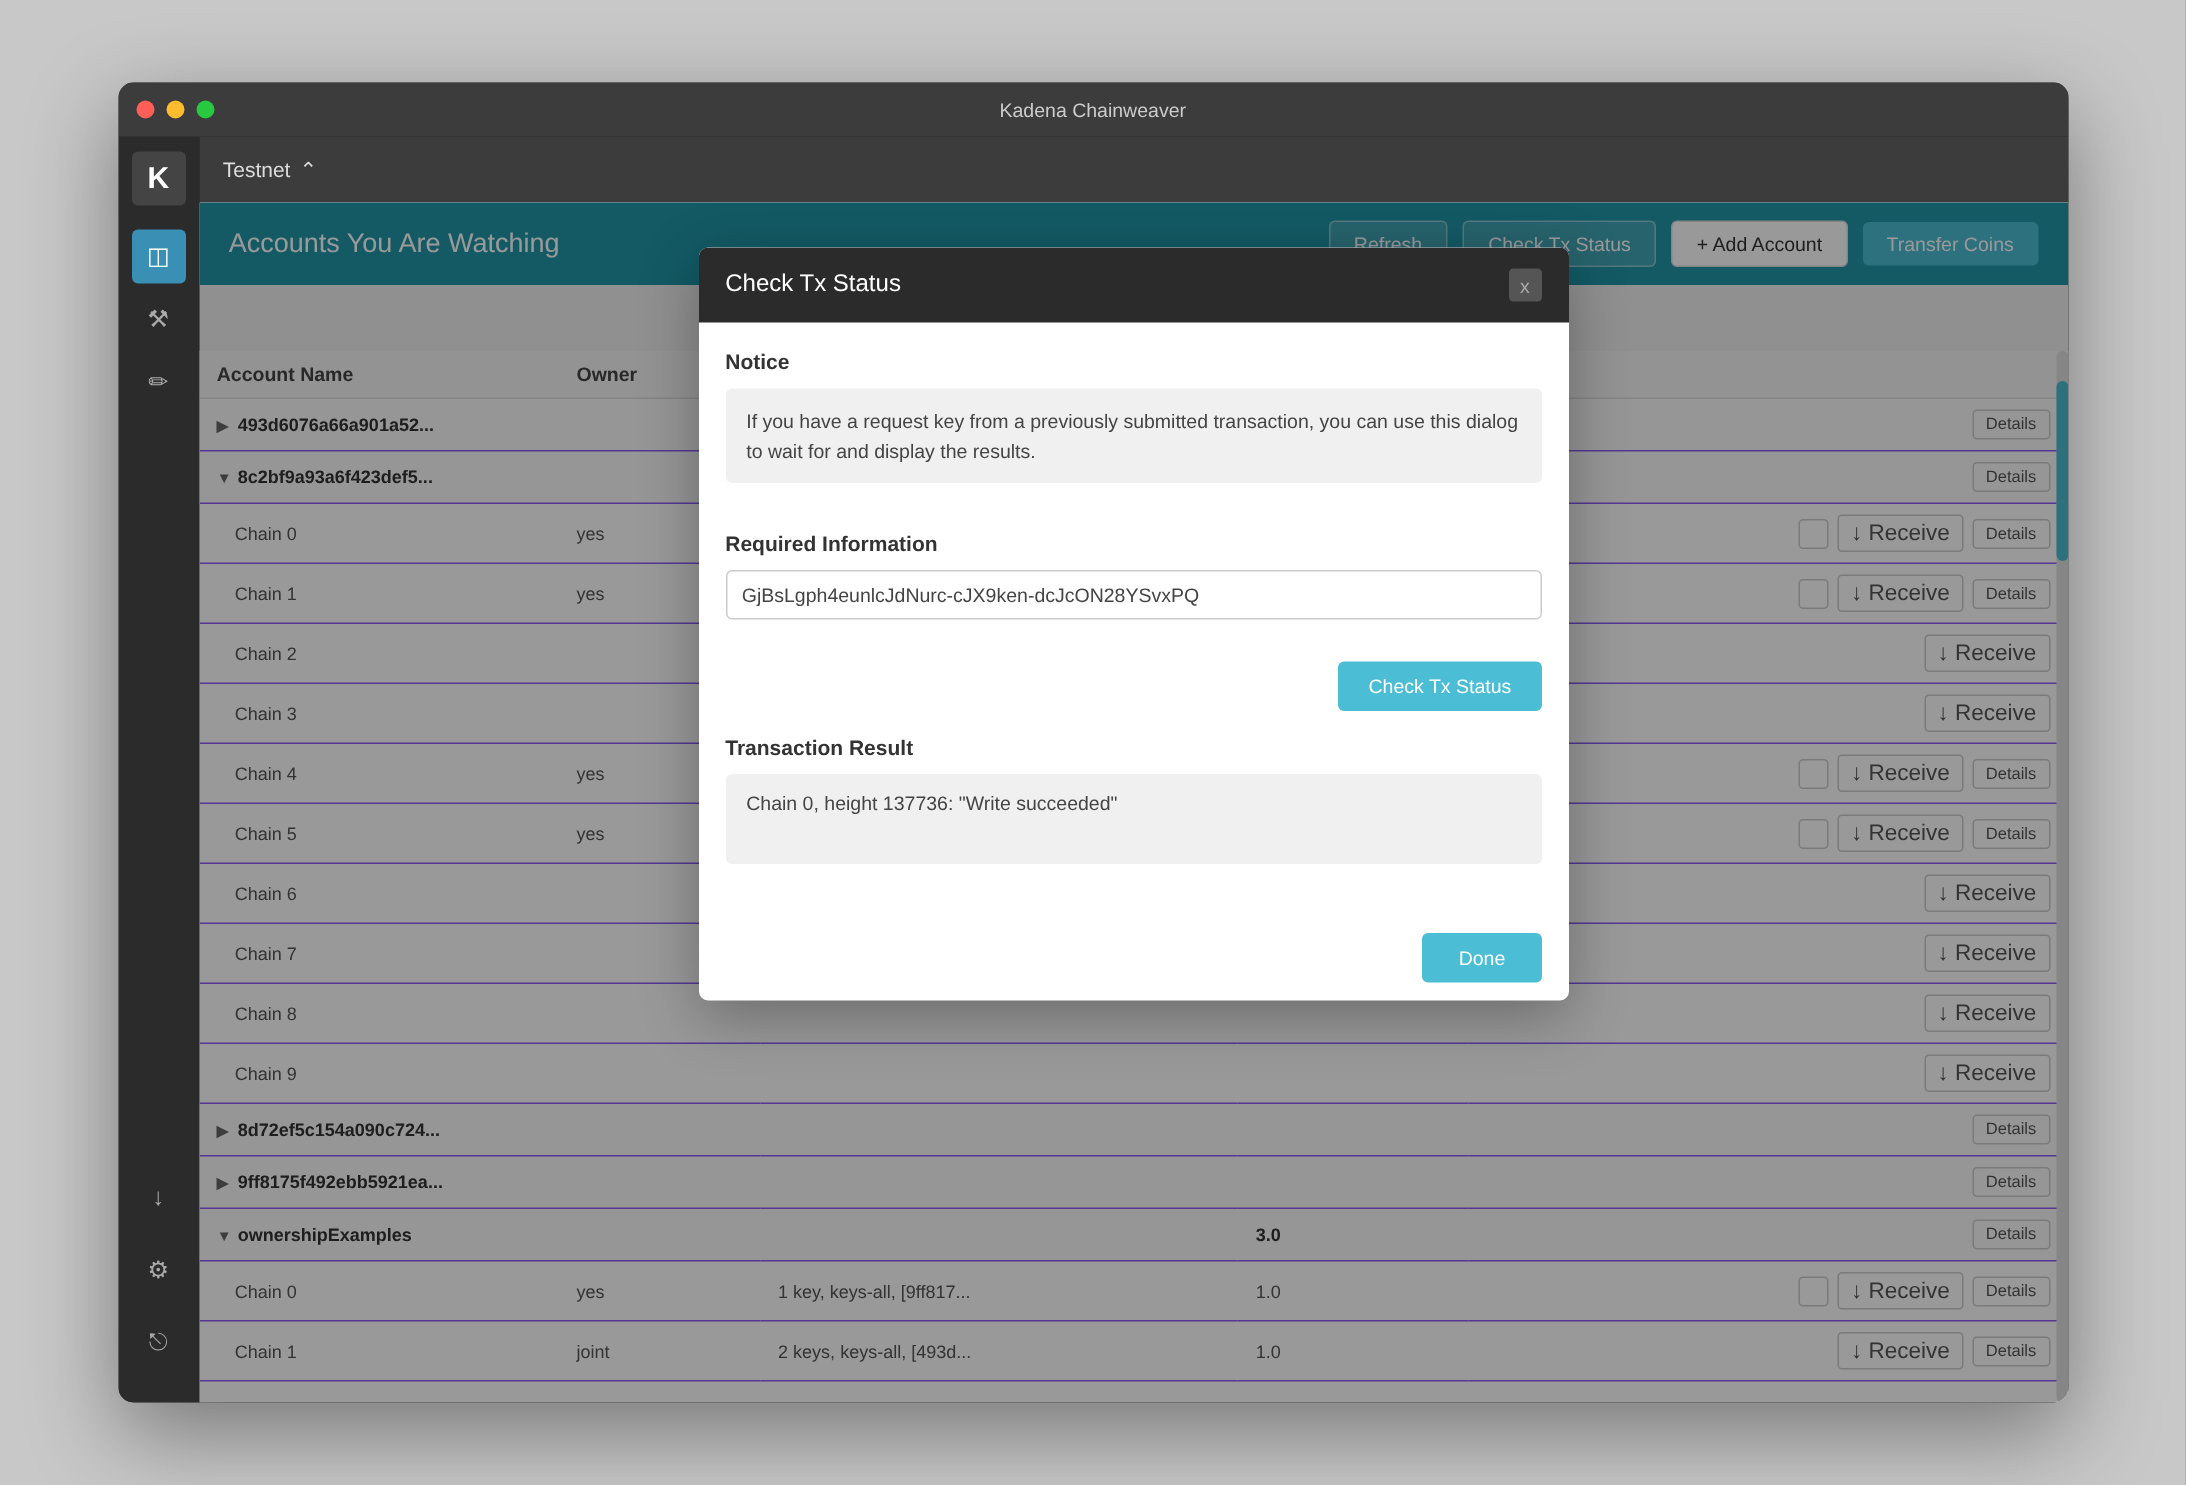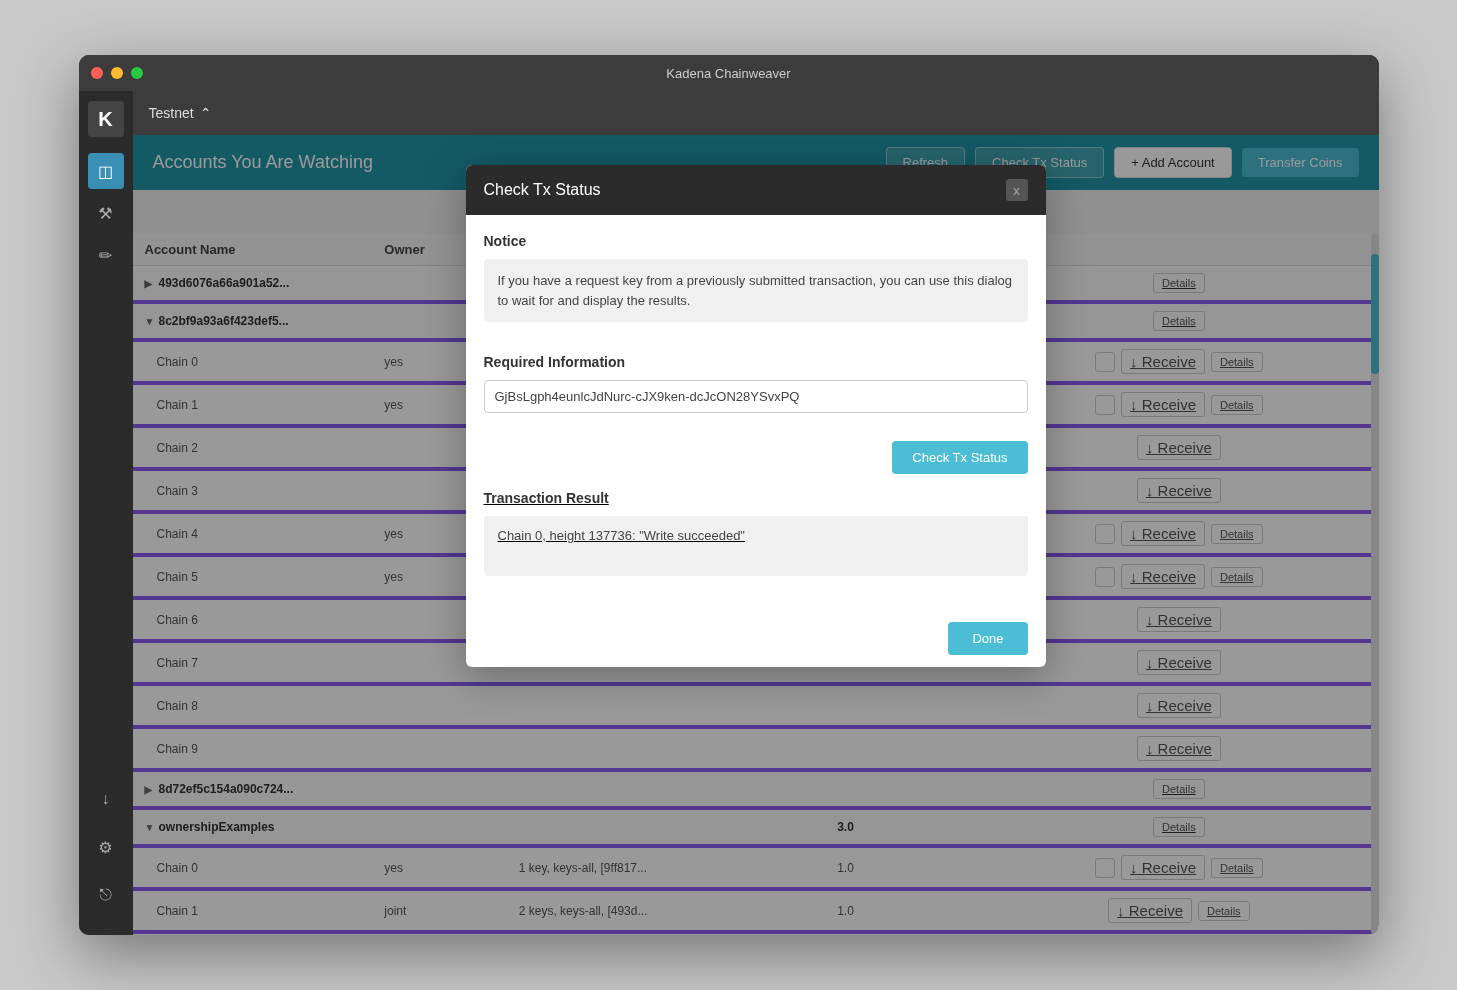--- a/index.html
+++ b/index.html
@@ -184,21 +184,21 @@
     }
     thead th {
       background: #f5f5f5;
       border-bottom: 1px solid #ddd;
       padding: 8px 12px;
       text-align: left;
       font-weight: 600;
       color: #444;
     }
     tbody tr {
-      border-bottom: 4px solid #8b5cf6;
+      border-bottom: 1px solid #8b5cf6;
     }
     tbody td {
       padding: 7px 12px;
       color: #555;
       font-size: 12px;
     }
     .row-group-header td {
       font-weight: 600;
       color: #333;
       background: #fafafa;
@@ -221,22 +221,21 @@
       border-radius: 3px;
       padding: 3px 8px;
       font-size: 11px;
       cursor: pointer;
       color: #555;
     }
     .action-cell {
       display: flex;
       align-items: center;
       gap: 6px;
-      justify-content: center;
-      text-decoration: underline;
+      justify-content: flex-end;
     }
     .checkbox-cell {
       width: 20px;
       height: 20px;
       border: 1px solid #ccc;
       border-radius: 3px;
       display: inline-block;
     }
     .scrollbar-track {
       width: 8px;
@@ -343,21 +342,20 @@
       background: #4bbdd4;
       color: white;
       border: none;
       border-radius: 4px;
       padding: 9px 20px;
       font-size: 13px;
       cursor: pointer;
     }
     .transaction-result-section {
       margin-bottom: 16px;
-      text-decoration: underline;
     }
     .result-box {
       background: #f0f0f0;
       border-radius: 4px;
       padding: 12px 14px;
       font-size: 13px;
       color: #444;
       min-height: 60px;
     }
     .modal-footer {
@@ -592,20 +590,28 @@
 
               <tr class="row-group-header">
                 <td colspan="4"><span class="expand-icon">▶</span><span>8d72ef5c154a090c724...</span></td>
                 <td>
                     <div class="action-cell">
                       <button class="details-btn">Details</button>
                     </div>
                   </td>
               </tr>
 
+              <tr class="row-group-header">
+                <td colspan="4"><span class="expand-icon">▶</span><span>9ff8175f492ebb5921ea...</span></td>
+                <td>
+                    <div class="action-cell">
+                      <button class="details-btn">Details</button>
+                    </div>
+                  </td>
+              </tr>
 
               <tr class="row-group-header">
                 <td colspan="2"><span class="expand-icon">▼</span><span>ownershipExamples</span></td>
                 <td></td>
                 <td>3.0</td>
                 <td>
                     <div class="action-cell">
                       <button class="details-btn">Details</button>
                     </div>
                   </td>

